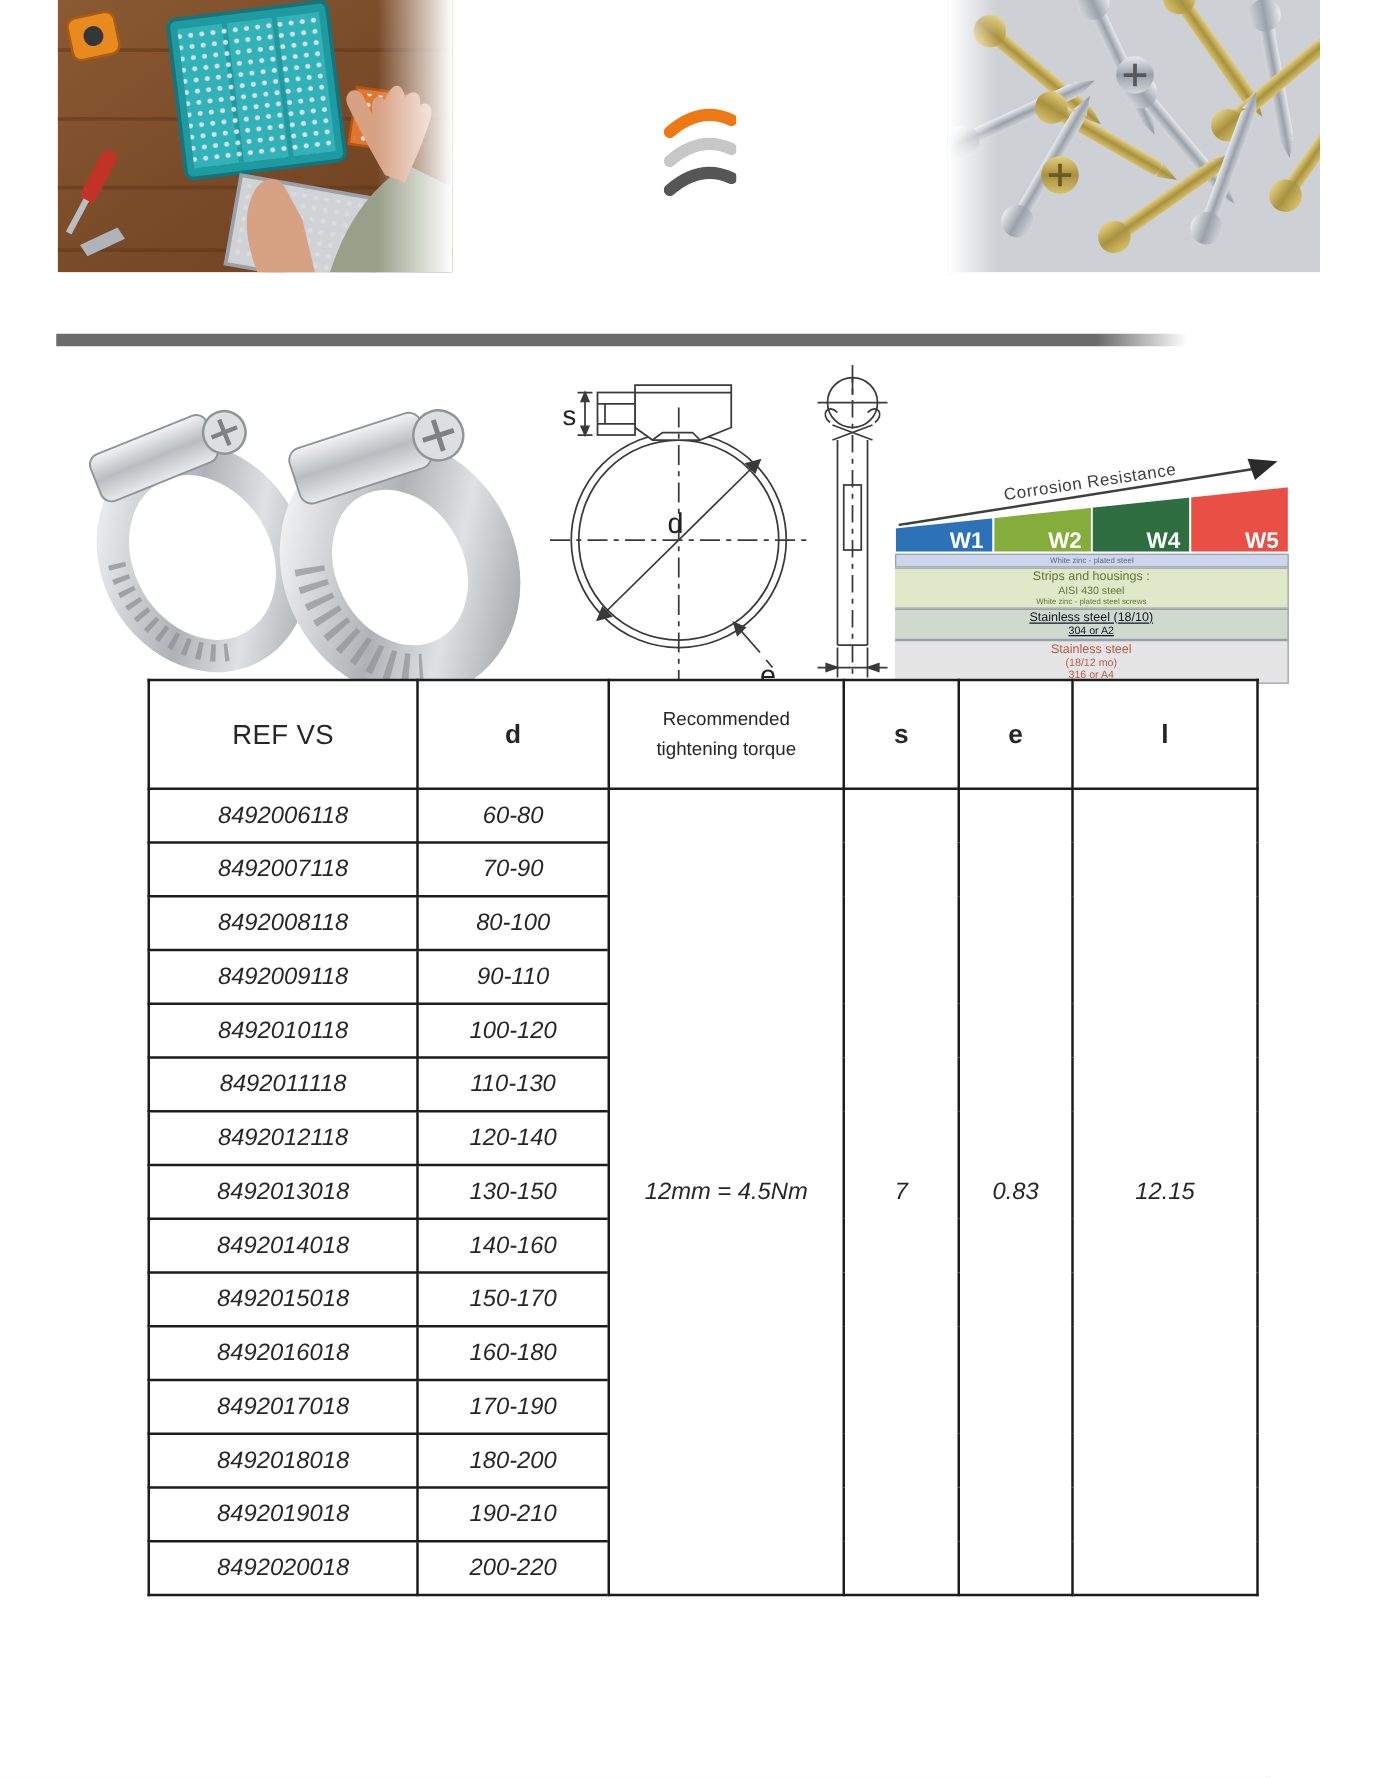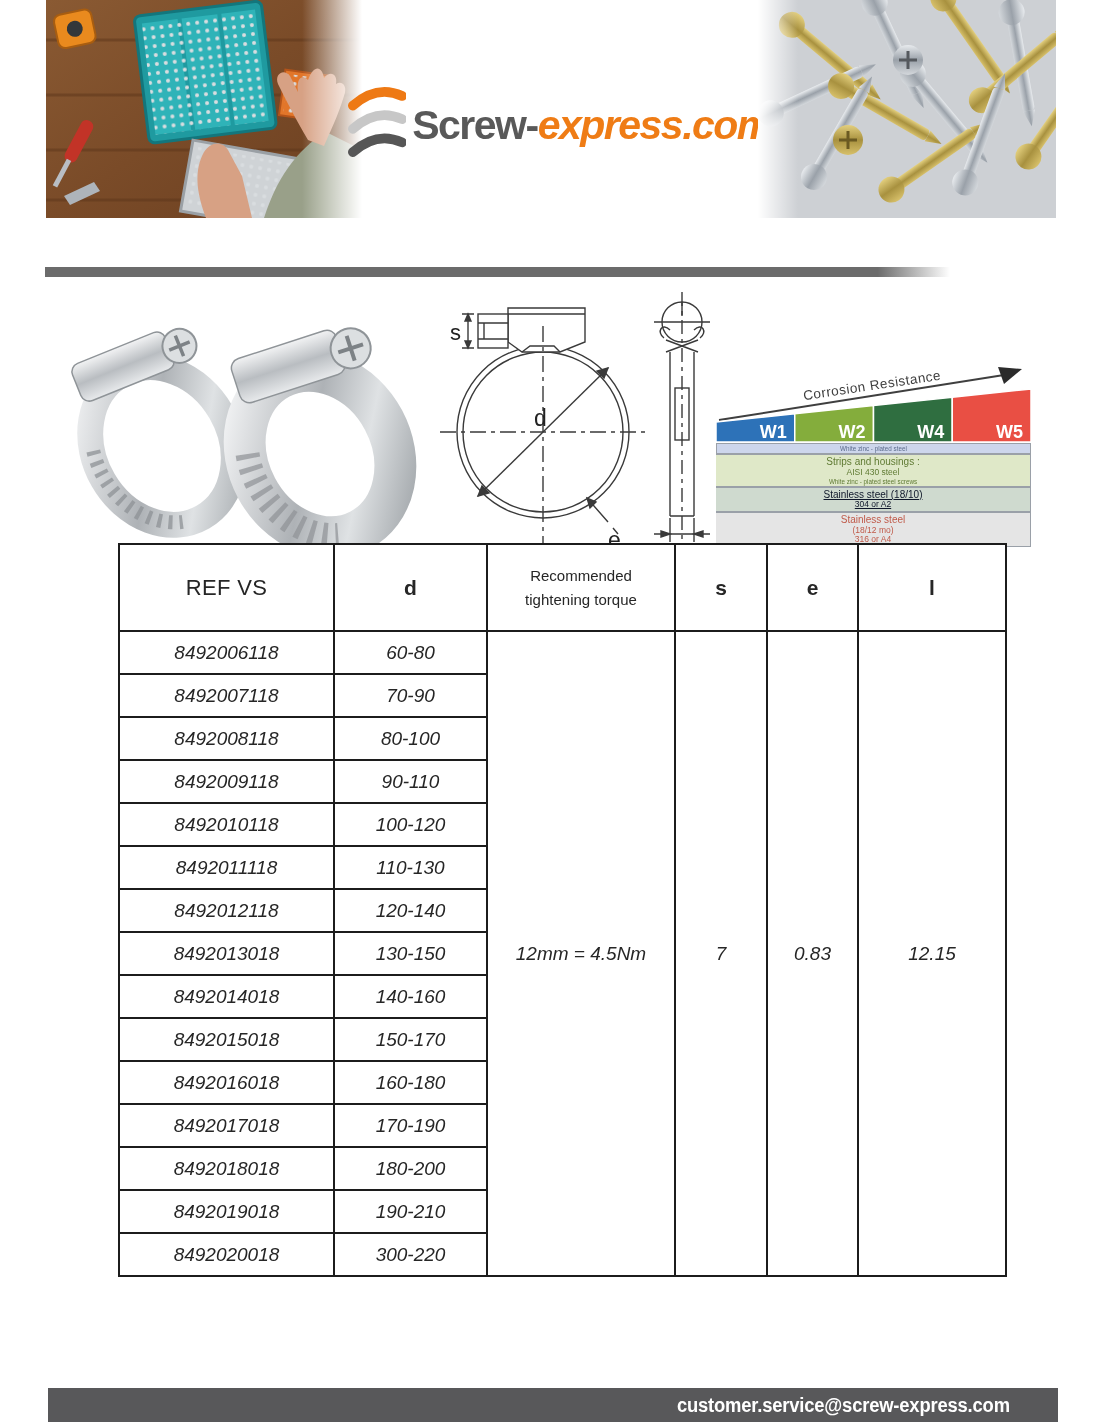--- a/index.html
+++ b/index.html
@@ -121,21 +121,20 @@
       <rect x="256" y="0" width="60" height="218" fill="url(#fadeR)"></rect>
     </svg>
   </div>
 
   <div id="logo">
     <svg class="swoosh" viewBox="0 0 60 80">
       <path d="M5 20 Q30 -2 56 10" fill="none" stroke="#ee7914" stroke-width="10" stroke-linecap="round"></path>
       <path d="M5 44 Q30 22 56 34" fill="none" stroke="#c7c7c7" stroke-width="10" stroke-linecap="round"></path>
       <path d="M5 68 Q30 46 56 58" fill="none" stroke="#565656" stroke-width="10" stroke-linecap="round"></path>
     </svg>
-    <div class="brand"><span class="pfx">Screw-</span><span class="sfx">express.com</span></div>
   </div>
 
   <div id="photo-right" class="photo">
     <svg width="298" height="218" viewBox="0 0 298 218">
       <defs>
         <linearGradient id="silver" x1="0" y1="0" x2="0" y2="1">
           <stop offset="0" stop-color="#e8ebee"></stop>
             <stop offset=".5" stop-color="#9aa1a9"></stop>
             <stop offset="1" stop-color="#d4d8dc"></stop>
         </linearGradient>
@@ -372,22 +371,19 @@
         <tr>
           <td>8492018018</td>
           <td>180-200</td>
         </tr>
         <tr>
           <td>8492019018</td>
           <td>190-210</td>
         </tr>
         <tr>
           <td>8492020018</td>
-          <td>300-220</td>
+          <td>200-220</td>
         </tr>
       </tbody>
   </table>
 
-  <div id="footer">
-    <span class="em">customer.service@screw-express.com</span>
-  </div>
 
 </div>
 
 </body></html>

